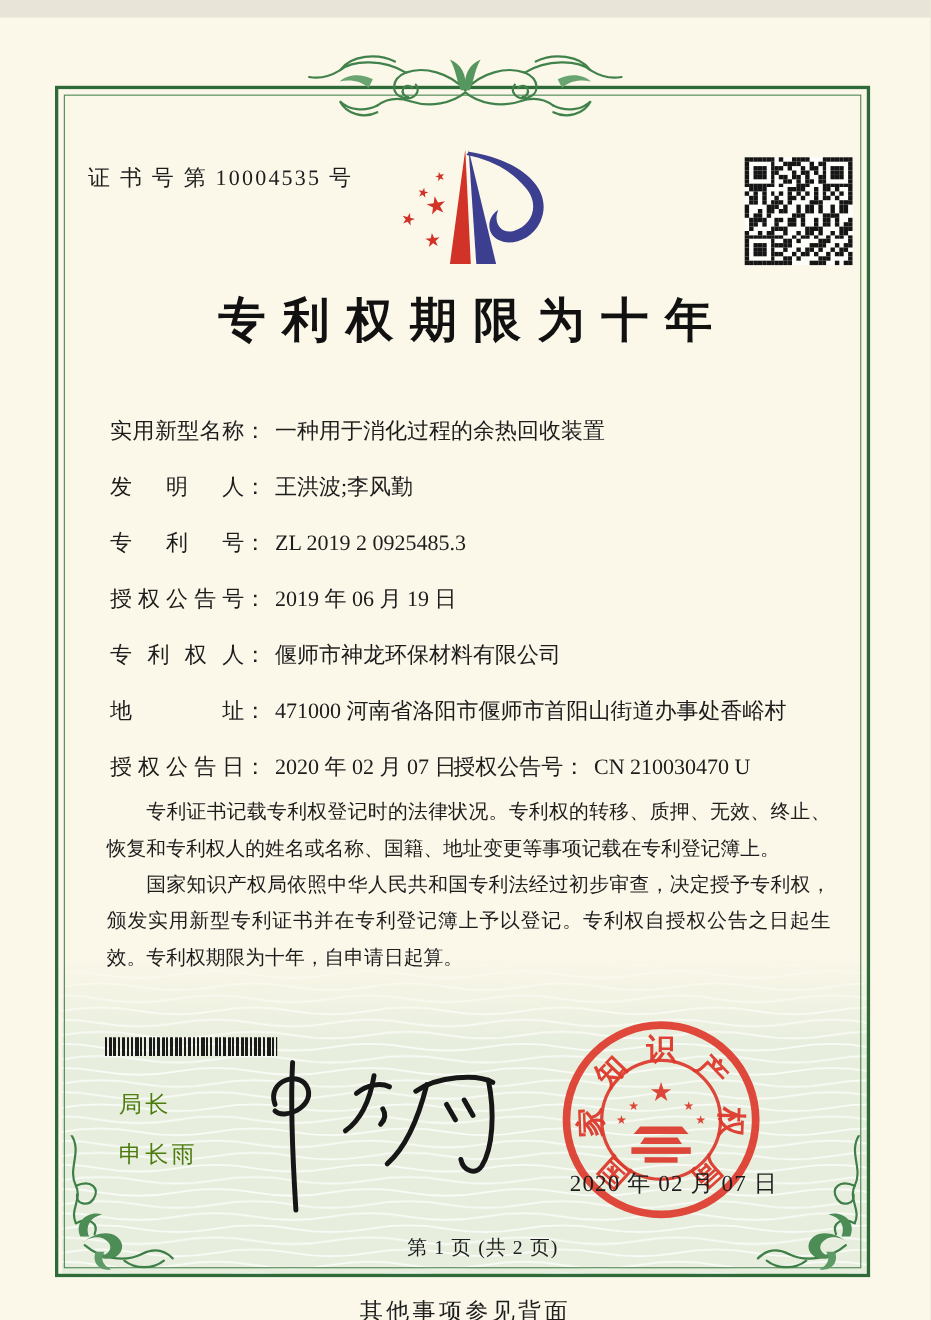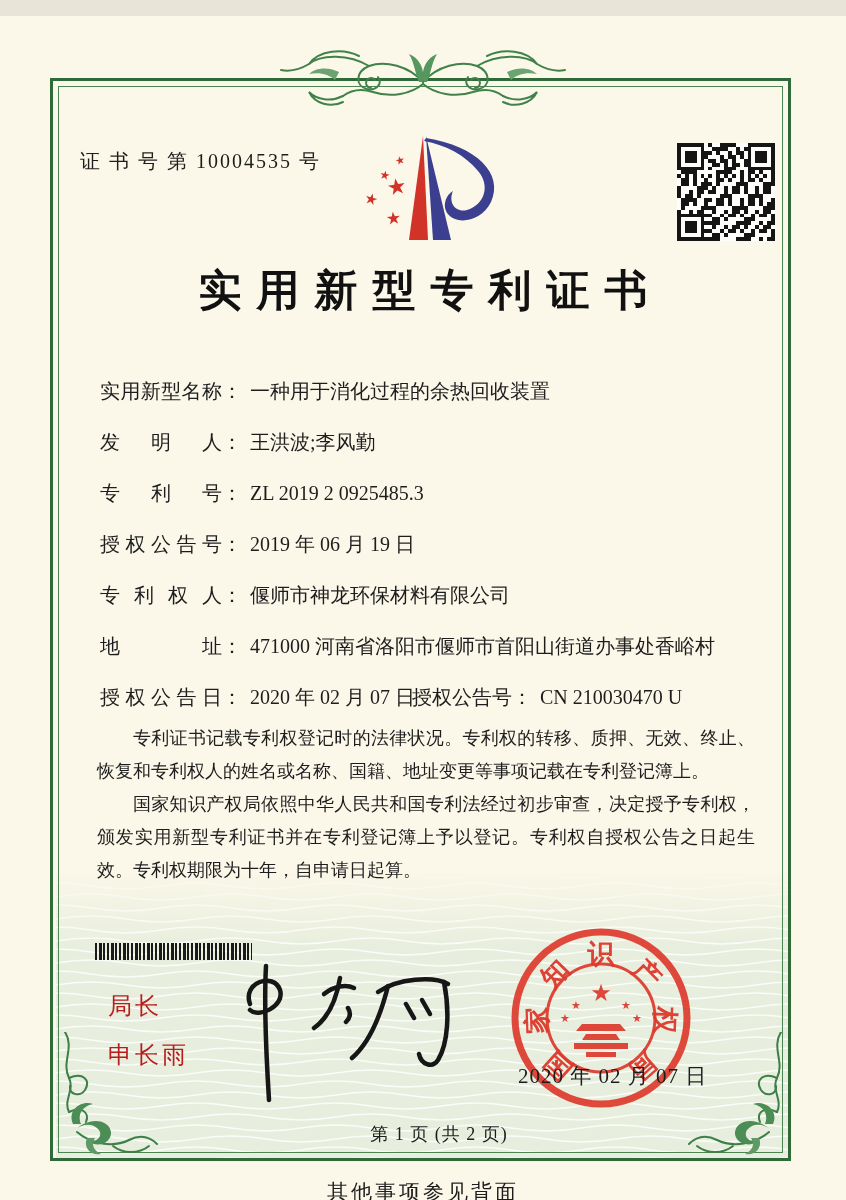--- a/index.html
+++ b/index.html
@@ -35,22 +35,22 @@
   
   .paras { position:absolute; left:97px; top:706px; width:658px; z-index:2;
     font-size:18px; line-height:33px; text-align:justify; }
   .paras p { margin:0; text-indent:2em; }
   
   .barcode { position:absolute; left:95px; top:927px; width:157px; height:17px; z-index:2;
     background-image:
       repeating-linear-gradient(90deg,#1a1a1a 0 2px, rgba(0,0,0,0) 2px 4px),
       repeating-linear-gradient(90deg,#1a1a1a 0 1px, rgba(0,0,0,0) 1px 6px); }
   .signer { position:absolute; left:108px; top:974px; z-index:2;
-    font-family:Liberation Serif, serif; font-size:24px;
-    letter-spacing:3px; color:#b91c1c; }
+    font-family:Liberation Serif, serif; font-size:21px;
+    letter-spacing:3px; color:#4d7c0f; }
   .signer .line2 { margin-top:17px; }
   .signature { position:absolute; left:220px; top:934px; z-index:2; }
   .seal { position:absolute; left:506px; top:907px; z-index:3; }
   .seal-date { position:absolute; left:518px; top:1046px; z-index:4; font-size:21px; letter-spacing:1px; }
   .corner { position:absolute; z-index:2; }
   .corner.left  { left:57px;  top:1016px; }
   .corner.right { left:684px; top:1016px; transform:scaleX(-1); }
   .top-ornament { position:absolute; left:275px; top:26px; z-index:2; }
   .page-no { position:absolute; left:0; width:846px; top:1106px; text-align:center;
     font-size:18px; z-index:2; letter-spacing:1px;padding-left:16px; }
@@ -730,21 +730,21 @@
       <i class="b"></i>
       <i class="b"></i>
       <i></i>
       <i></i>
       <i class="b"></i>
       <i></i>
       <i class="b"></i>
       <i class="b"></i>
     </div>
 
-  <h1 class="title">实用新型专利证书</h1>
+  <h1 class="title">专利权期限为十年</h1>
 
   <div class="fields">
     <div class="frow">
       <span class="flabel">实用新型名称</span><span class="fcolon">：</span><span class="fvalue">一种用于消化过程的余热回收装置</span>
     </div>
     <div class="frow">
       <span class="flabel">发明人</span><span class="fcolon">：</span><span class="fvalue">王洪波;李风勤</span>
     </div>
     <div class="frow">
       <span class="flabel">专利号</span><span class="fcolon">：</span><span class="fvalue">ZL 2019 2 0925485.3</span>

